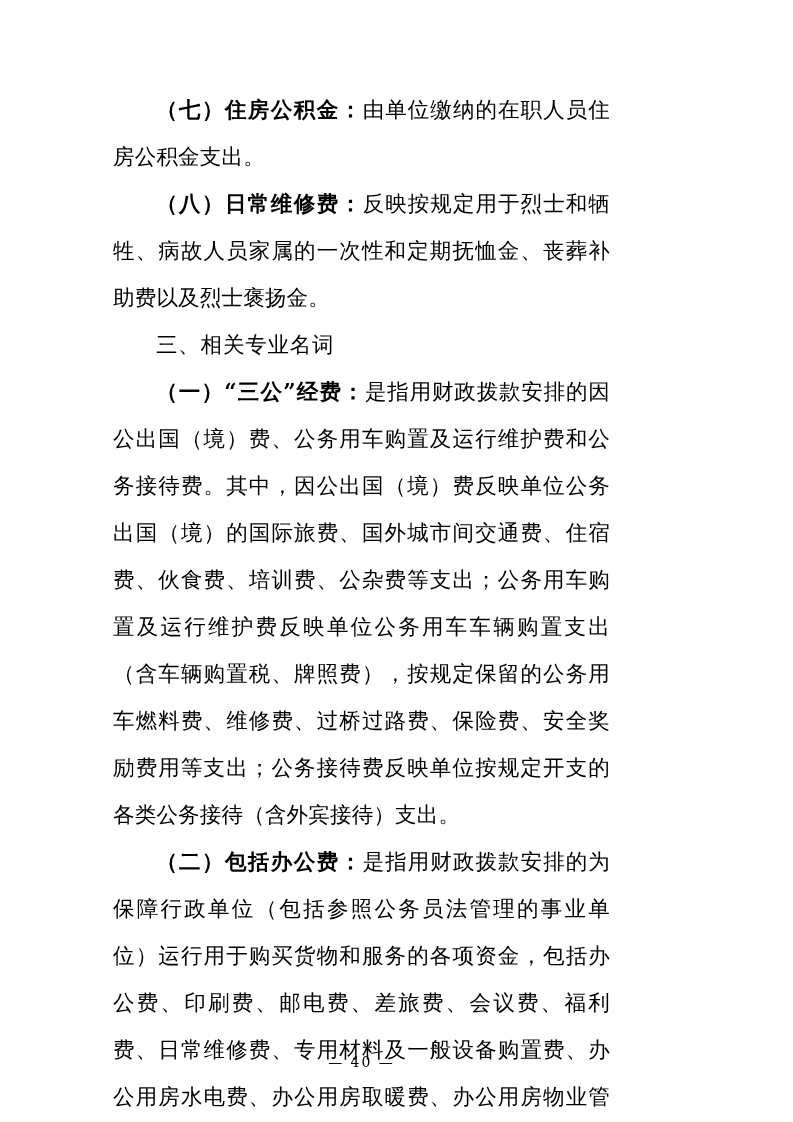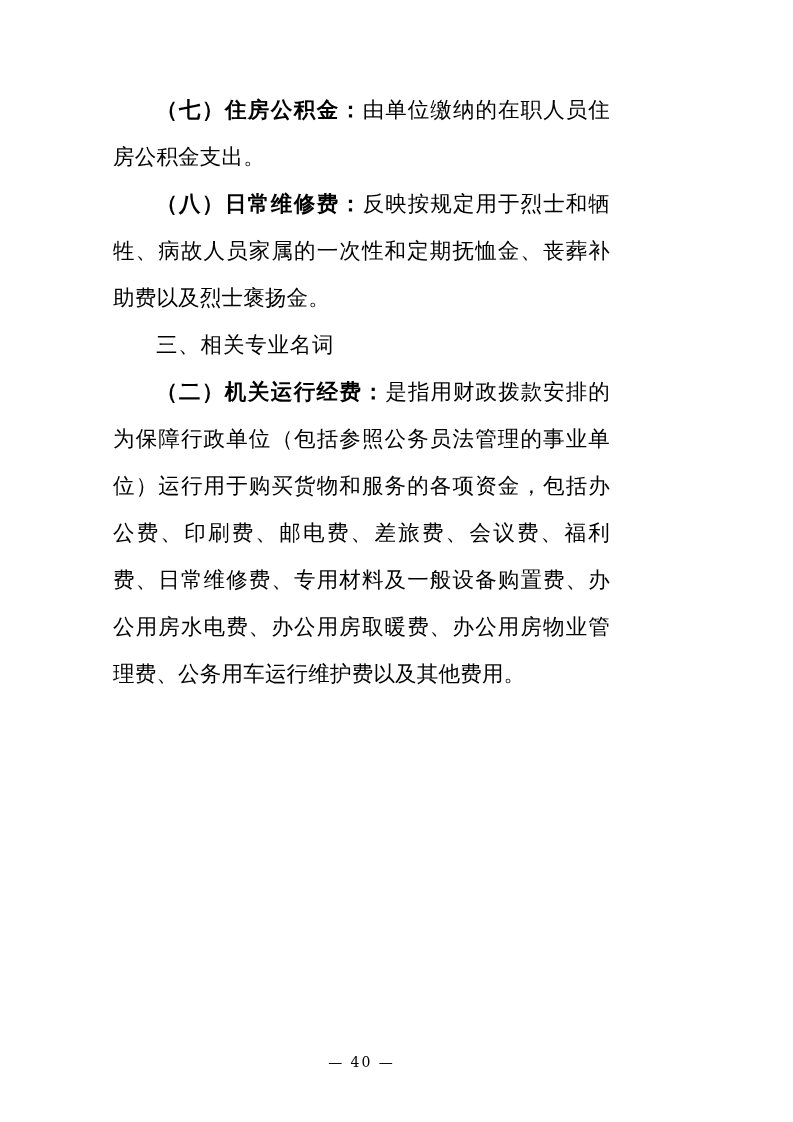--- a/index.html
+++ b/index.html
@@ -60,18 +60,19 @@
 
 <div class="page">
   <div class="body-text">
 
     <p><span class="lead">（七）住房公积金：</span><span>由单位缴纳的在职人员住房公积金支出。</span></p>
 
     <p><span class="lead">（八）日常维修费：</span><span>反映按规定用于烈士和牺牲、病故人员家属的一次性和定期抚恤金、丧葬补助费以及烈士褒扬金。</span></p>
 
     <p class="section-heading">三、相关专业名词</p>
 
+    <p><span class="lead">（一）“三公”经费：</span><span>是指用财政拨款安排的因公出国（境）费、公务用车购置及运行维护费和公务接待费。其中，因公出国（境）费反映单位公务出国（境）的国际旅费、国外城市间交通费、住宿费、伙食费、培训费、公杂费等支出；公务用车购置及运行维护费反映单位公务用车车辆购置支出（含车辆购置税、牌照费），按规定保留的公务用车燃料费、维修费、过桥过路费、保险费、安全奖励费用等支出；公务接待费反映单位按规定开支的各类公务接待（含外宾接待）支出。</span></p>
 
-    <p><span class="lead">（二）机关运行经费：</span><span>是指用财政拨款安排的为保障行政单位（包括参照公务员法管理的事业单位）运行用于购买货物和服务的各项资金，包括办公费、印刷费、邮电费、差旅费、会议费、福利费、日常维修费、专用材料及一般设备购置费、办公用房水电费、办公用房取暖费、办公用房物业管理费、公务用车运行维护费以及其他费用。</span></p>
+    <p><span class="lead">（二）包括办公费：</span><span>是指用财政拨款安排的为保障行政单位（包括参照公务员法管理的事业单位）运行用于购买货物和服务的各项资金，包括办公费、印刷费、邮电费、差旅费、会议费、福利费、日常维修费、专用材料及一般设备购置费、办公用房水电费、办公用房取暖费、办公用房物业管理费、公务用车运行维护费以及其他费用。</span></p>
 
   </div>
   <div class="footer">— 40 —</div>
 </div>
 
 </body></html>

